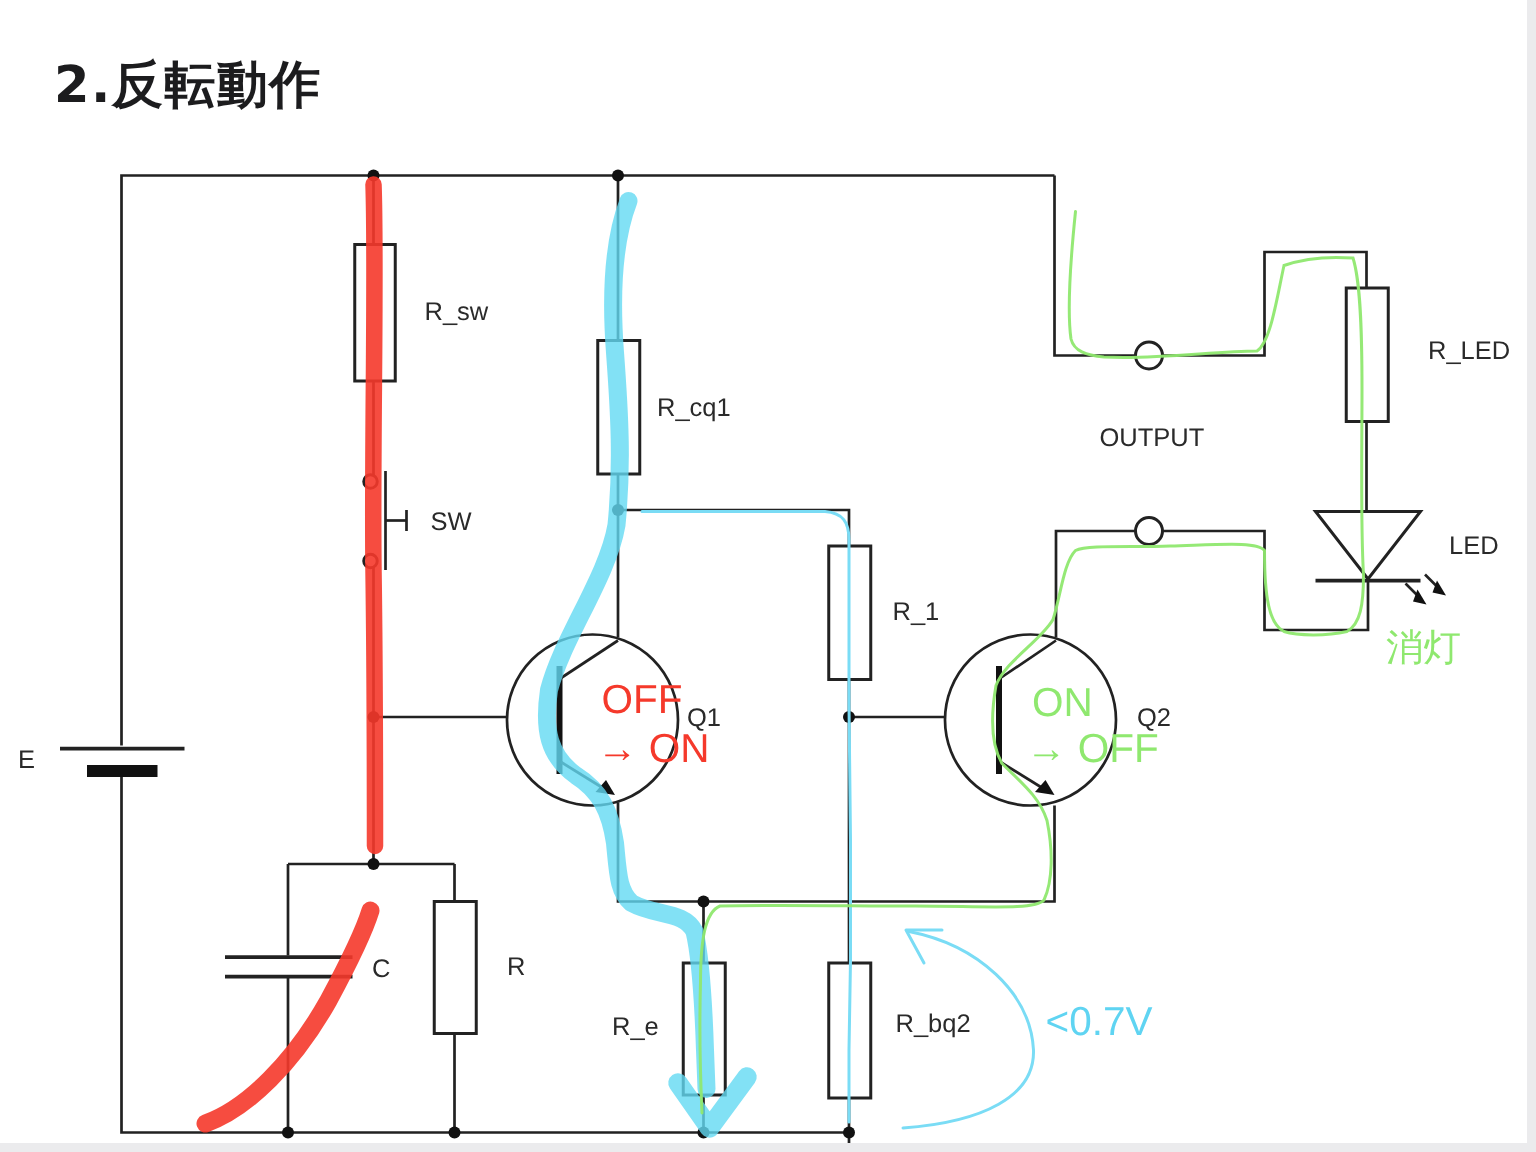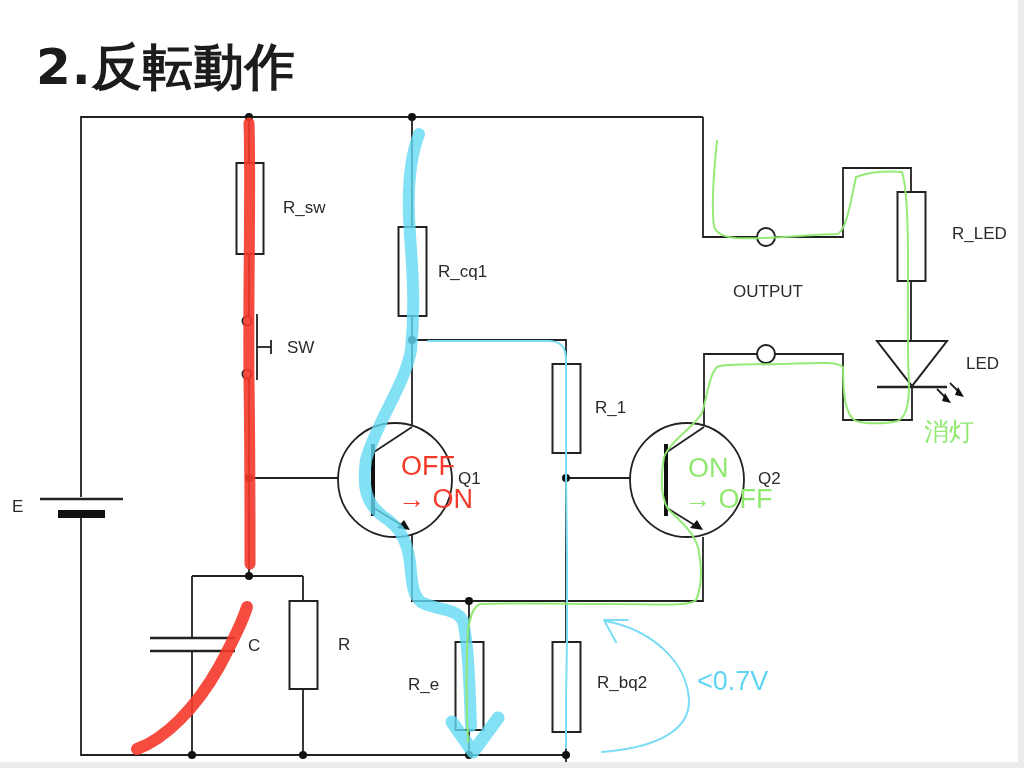--- a/index.html
+++ b/index.html
@@ -1,18 +1,18 @@
 <!DOCTYPE html>
 <html><head>
 <meta charset="utf-8">
 <style>
   html,body{margin:0;padding:0;background:#fff;}
   .slide{position:relative;width:1024px;height:768px;background:#ffffff;overflow:hidden;
          font-family:"Liberation Sans",sans-serif;}
-  .page-title{position:absolute;left:36px;top:34px;font-size:50px;font-weight:800;
+  .page-title{position:absolute;left:36px;top:34px;font-size:34px;font-weight:800;
               color:#1c1c1e;letter-spacing:1px;font-family:"DejaVu Sans","Liberation Sans",sans-serif;}
   .edge-right{position:absolute;right:0;top:0;width:6px;height:768px;background:#ebebed;}
   .edge-bottom{position:absolute;left:0;bottom:0;width:1024px;height:6px;background:#ebebed;}
   svg{position:absolute;left:0;top:0;}
   .w{stroke:#222;stroke-width:1.8;fill:none;}
   .w25{stroke:#222;stroke-width:2.5;fill:none;}
   .box{fill:#fff;stroke:#222;stroke-width:2;}
   .dot{fill:#111;stroke:none;}
   .conn{fill:#fff;stroke:#222;stroke-width:2;}
   .tlabel{font:17px "Liberation Sans",sans-serif;fill:#2a2a2a;}

